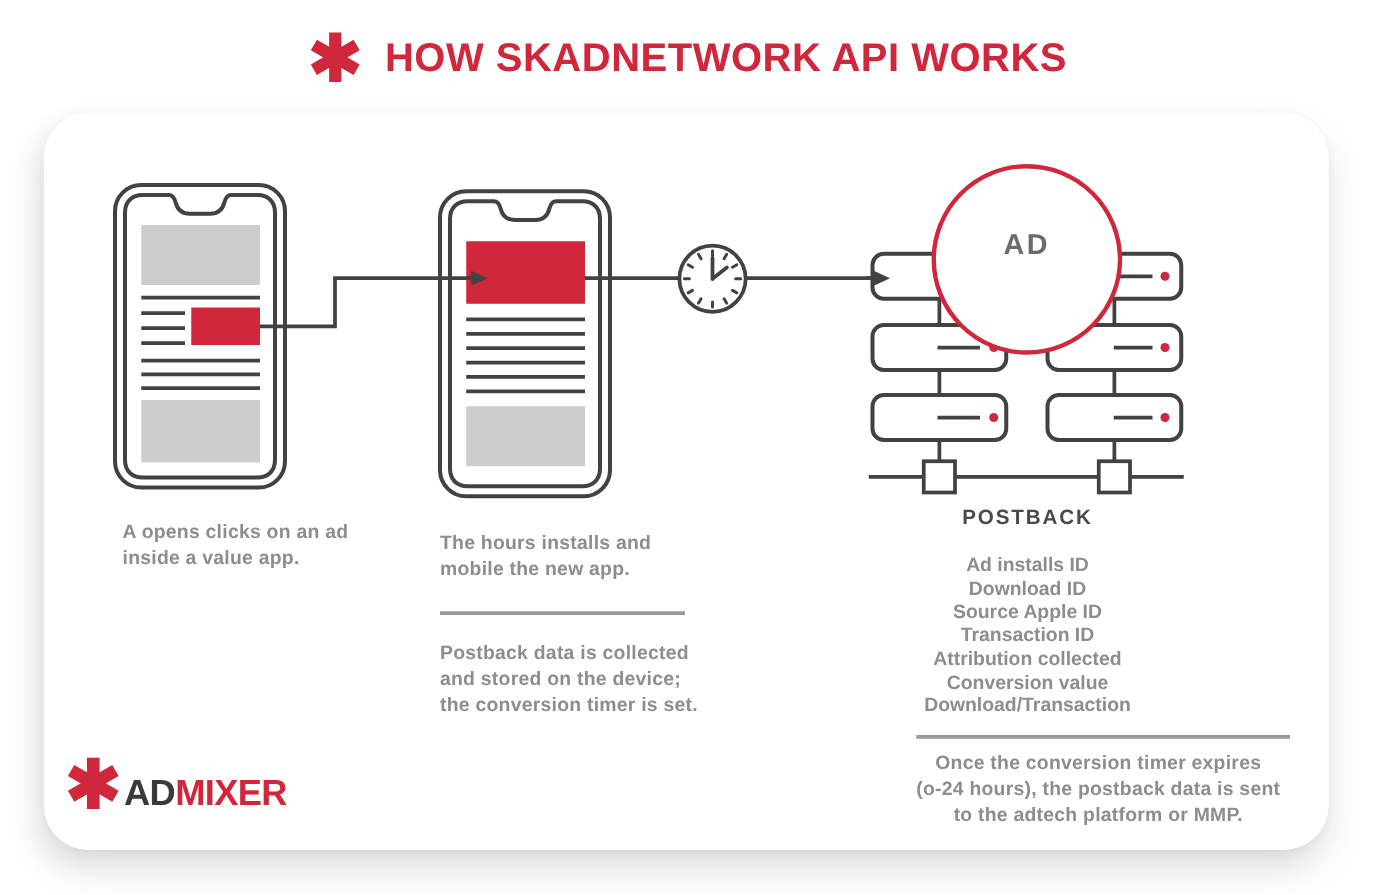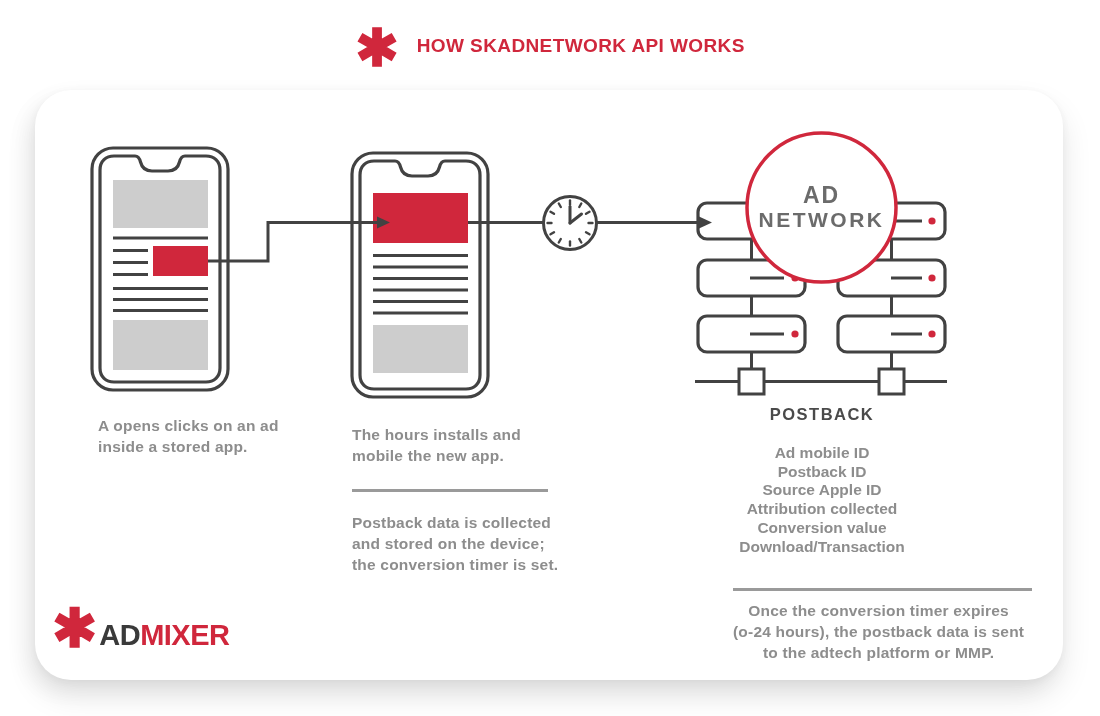--- a/index.html
+++ b/index.html
@@ -10,21 +10,21 @@
   }
   .title-row{
     position:absolute;top:18px;left:0;right:0;height:56px;
     display:flex;justify-content:center;align-items:center;gap:18px;
   }
   .title-asterisk{
     color:#d0273c;font-size:52px;font-weight:bold;line-height:48px;
     transform:translateY(2px);
   }
   .title-text{
-    color:#d0273c;font-size:19px;font-weight:bold;letter-spacing:.4px;
+    color:#d0273c;font-size:32px;font-weight:bold;letter-spacing:.4px;
   }
   .card{
     position:absolute;left:35px;top:90px;width:1028px;height:590px;
     background:#ffffff;border-radius:36px;
     box-shadow:0 16px 30px rgba(0,0,0,.10),-8px 10px 22px rgba(0,0,0,.05),0 2px 8px rgba(0,0,0,.04);
   }
   .diagram-svg{position:absolute;left:0;top:0;}
   .caption{
     position:absolute;color:#8d8d8d;font-size:15.5px;font-weight:bold;
     line-height:21px;letter-spacing:.2px;
@@ -158,47 +158,47 @@
   <g>
     <line x1="693" y1="222.5" x2="701" y2="222.5" stroke="#424242" stroke-width="3"></line>
     <path d="M712 222.5 L699 216.5 L699 228.5 Z" fill="#424242"></path>
   </g>
 
   <circle cx="821.5" cy="207.5" r="74.5" fill="#ffffff" stroke="#d0273c" stroke-width="3.5"></circle>
 </svg>
 
 <div class="caption" style="left:98px;top:415px;">
   <div>A opens clicks on an ad</div>
-  <div>inside a stored app.</div>
+  <div>inside a value app.</div>
 </div>
 
 <div class="caption" style="left:352px;top:424px;">
   <div>The hours installs and</div>
   <div>mobile the new app.</div>
 </div>
 
 <div class="divider" style="left:352px;top:489px;width:196px;"></div>
 
 <div class="caption" style="left:352px;top:512px;">
   <div>Postback data is collected</div>
   <div>and stored on the device;</div>
   <div>the conversion timer is set.</div>
 </div>
 
 <div class="adnet-label">
   <div class="adnet-line1">AD</div>
-  <div class="adnet-line2">NETWORK</div>
 </div>
 
 <div class="postback-heading">POSTBACK</div>
 
 <div class="postback-list">
-  <div>Ad mobile ID</div>
-  <div>Postback ID</div>
+  <div>Ad installs ID</div>
+  <div>Download ID</div>
   <div>Source Apple ID</div>
+  <div>Transaction ID</div>
   <div>Attribution collected</div>
   <div>Conversion value</div>
   <div>Download/Transaction</div>
 </div>
 
 <div class="divider" style="left:733px;top:588px;width:299px;"></div>
 
 <div class="caption" style="left:733px;top:600px;text-align:center;">
   <div>Once the conversion timer expires</div>
   <div>(o-24 hours), the postback data is sent</div>

